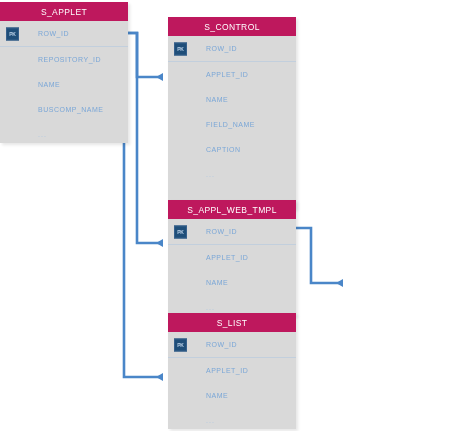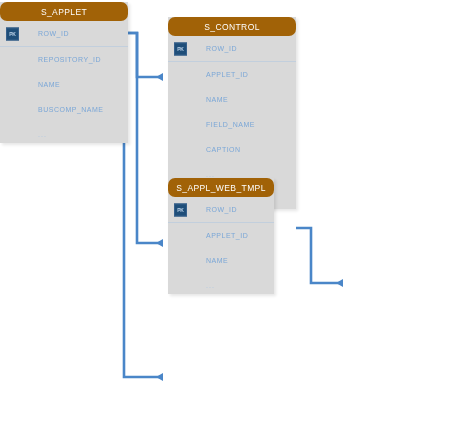--- a/index.html
+++ b/index.html
@@ -24,30 +24,29 @@
     pointer-events: none;
   }
   .entity {
     position: absolute;
     box-sizing: border-box;
     background: #d9d9d9;
     box-shadow: 2px 2px 3px rgba(0,0,0,0.10);
   }
   .entity-header {
     height: 19px;
-    background: #a16207;
+    background: #be185d;
     color: #ffffff;
     font-size: 8.5px;
     letter-spacing: 0.4px;
     display: flex;
     align-items: center;
     justify-content: center;
     text-align: center;
     white-space: nowrap;
-    border-radius: 7px;
   }
   .entity-body {
     position: relative;
   }
   .field-row {
     position: relative;
     height: 25px;
     display: flex;
     align-items: center;
   }
@@ -153,34 +152,52 @@
       </div>
       <div class="field-row">
         <span class="field-label">CAPTION</span>
       </div>
       <div class="field-row">
         <span class="field-label ellipsis">...</span>
       </div>
     </div>
   </div>
 
-  <div class="entity" style="left:168px; top:178px; width:106px; height:116px;">
+  <div class="entity" style="left:168px; top:200px; width:128px; height:116px;">
     <div class="entity-header">S_APPL_WEB_TMPL</div>
     <div class="entity-body">
       <div class="field-row pk-row">
         <span class="pk-badge">PK</span>
         <span class="field-label">ROW_ID</span>
       </div>
       <div class="field-row">
         <span class="field-label">APPLET_ID</span>
       </div>
       <div class="field-row">
         <span class="field-label">NAME</span>
       </div>
       <div class="field-row">
         <span class="field-label ellipsis">...</span>
       </div>
     </div>
   </div>
 
 
+  <div class="entity" style="left:168px; top:313px; width:128px; height:116px;">
+    <div class="entity-header">S_LIST</div>
+    <div class="entity-body">
+      <div class="field-row pk-row">
+        <span class="pk-badge">PK</span>
+        <span class="field-label">ROW_ID</span>
+      </div>
+      <div class="field-row">
+        <span class="field-label">APPLET_ID</span>
+      </div>
+      <div class="field-row">
+        <span class="field-label">NAME</span>
+      </div>
+      <div class="field-row">
+        <span class="field-label ellipsis">...</span>
+      </div>
+    </div>
+  </div>
 
 </div>
 
 </body></html>

